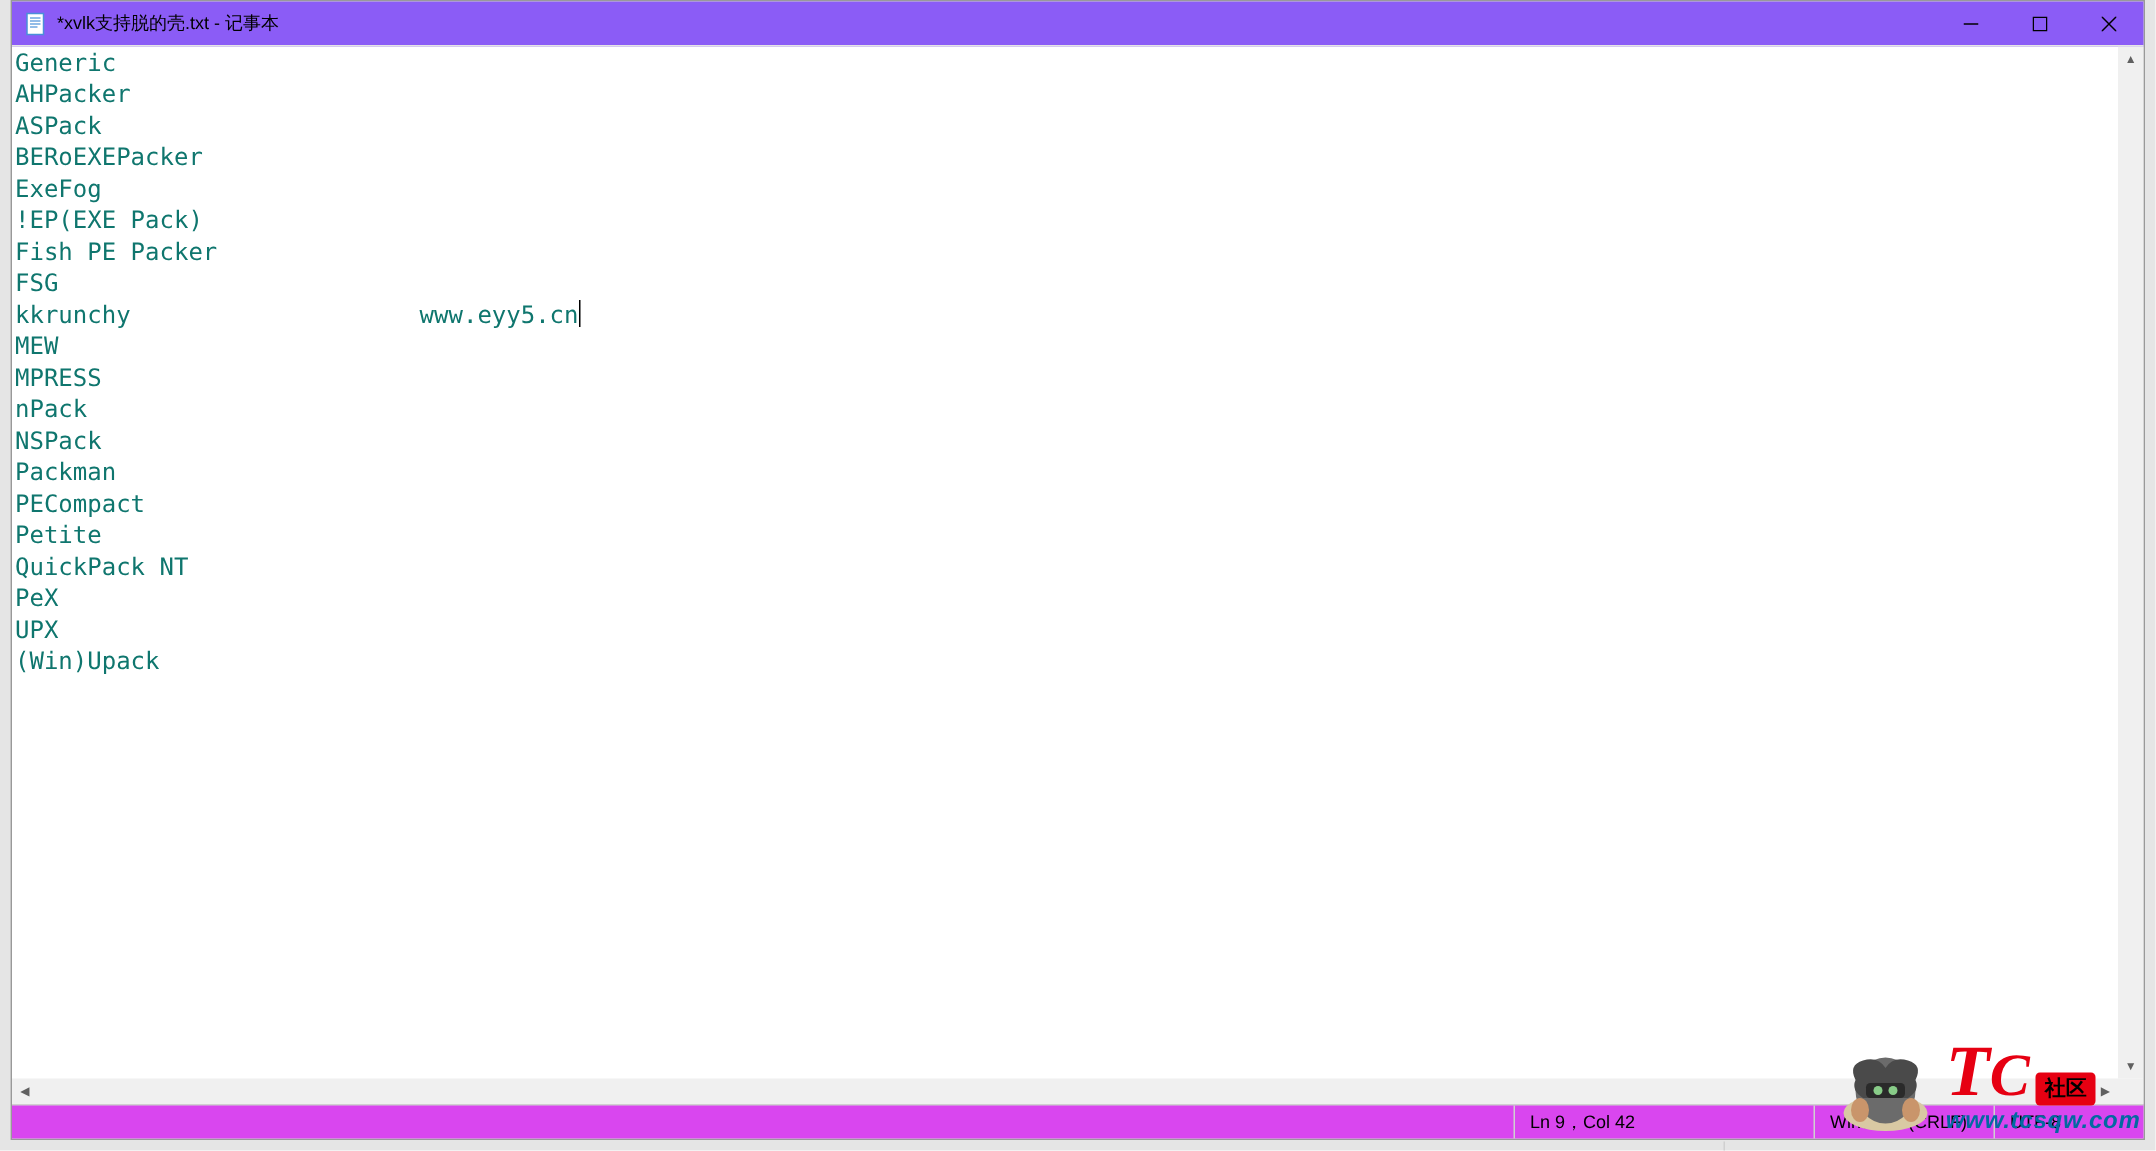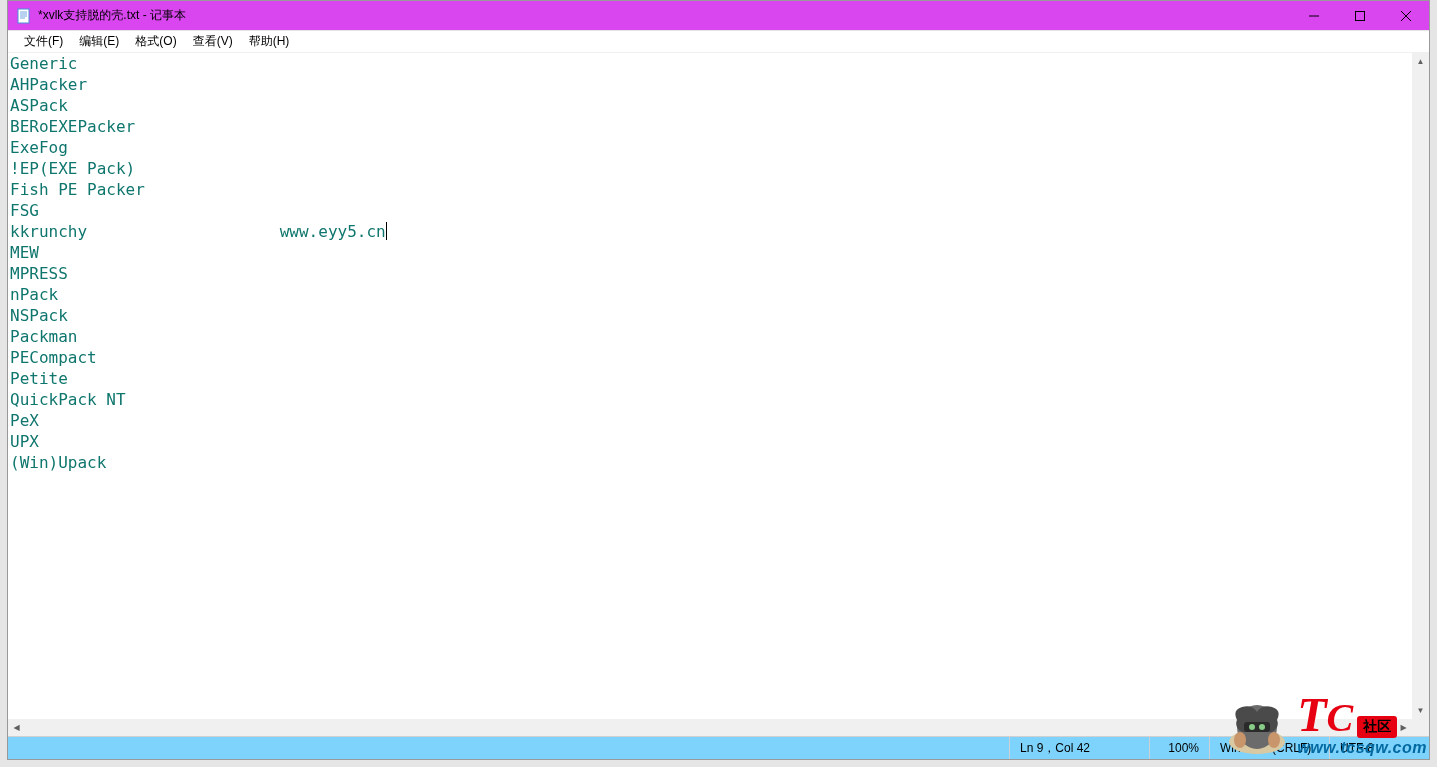--- a/index.html
+++ b/index.html
@@ -17,21 +17,21 @@
   left: 7px;
   width: 1423px;
   height: 760px;
   background: #fff;
   border: 1px solid #999;
   display: flex;
   flex-direction: column;
 }
 .titlebar {
   height: 30px;
-  background: #d946ef;
+  background: #8b5cf6;
   display: flex;
   align-items: center;
   border-bottom: 1px solid #e5e5e5;
 }
 .titlebar-icon {
   width: 16px;
   height: 16px;
   margin: 0 6px 0 8px;
 }
 .titlebar-title {
@@ -131,24 +131,24 @@
 .scroll-corner {
   position: absolute;
   right: 0;
   bottom: 0;
   width: 17px;
   height: 17px;
   background: #f0f0f0;
 }
 .statusbar {
   height: 23px;
-  background: #7dd3fc;
+  background: #d946ef;
   border-top: 1px solid #d0d0d0;
   display: flex;
-  align-items: flex-end;
+  align-items: flex-start;
   font-size: 12px;
   color: #000;
 }
 .status-spacer { flex: 1; }
 .status-cell {
   padding: 0 10px;
   border-left: 1px solid #d0d0d0;
   height: 100%;
   display: flex;
   align-items: center;
@@ -240,27 +240,20 @@
       </div>
       <div class="win-btn close">
         <svg viewBox="0 0 10 10">
             <line x1="0" y1="0" x2="10" y2="10" stroke="#000" stroke-width="1"></line>
             <line x1="10" y1="0" x2="0" y2="10" stroke="#000" stroke-width="1"></line>
           </svg>
       </div>
     </div>
   </div>
 
-  <div class="menubar">
-    <span class="menu-item">文件(F)</span>
-    <span class="menu-item">编辑(E)</span>
-    <span class="menu-item">格式(O)</span>
-    <span class="menu-item">查看(V)</span>
-    <span class="menu-item">帮助(H)</span>
-  </div>
 
   <div class="content-area">
     <div class="text-content" id="text-content">Generic
 AHPacker
 ASPack
 BERoEXEPacker
 ExeFog
 !EP(EXE Pack)
 Fish PE Packer
 FSG

